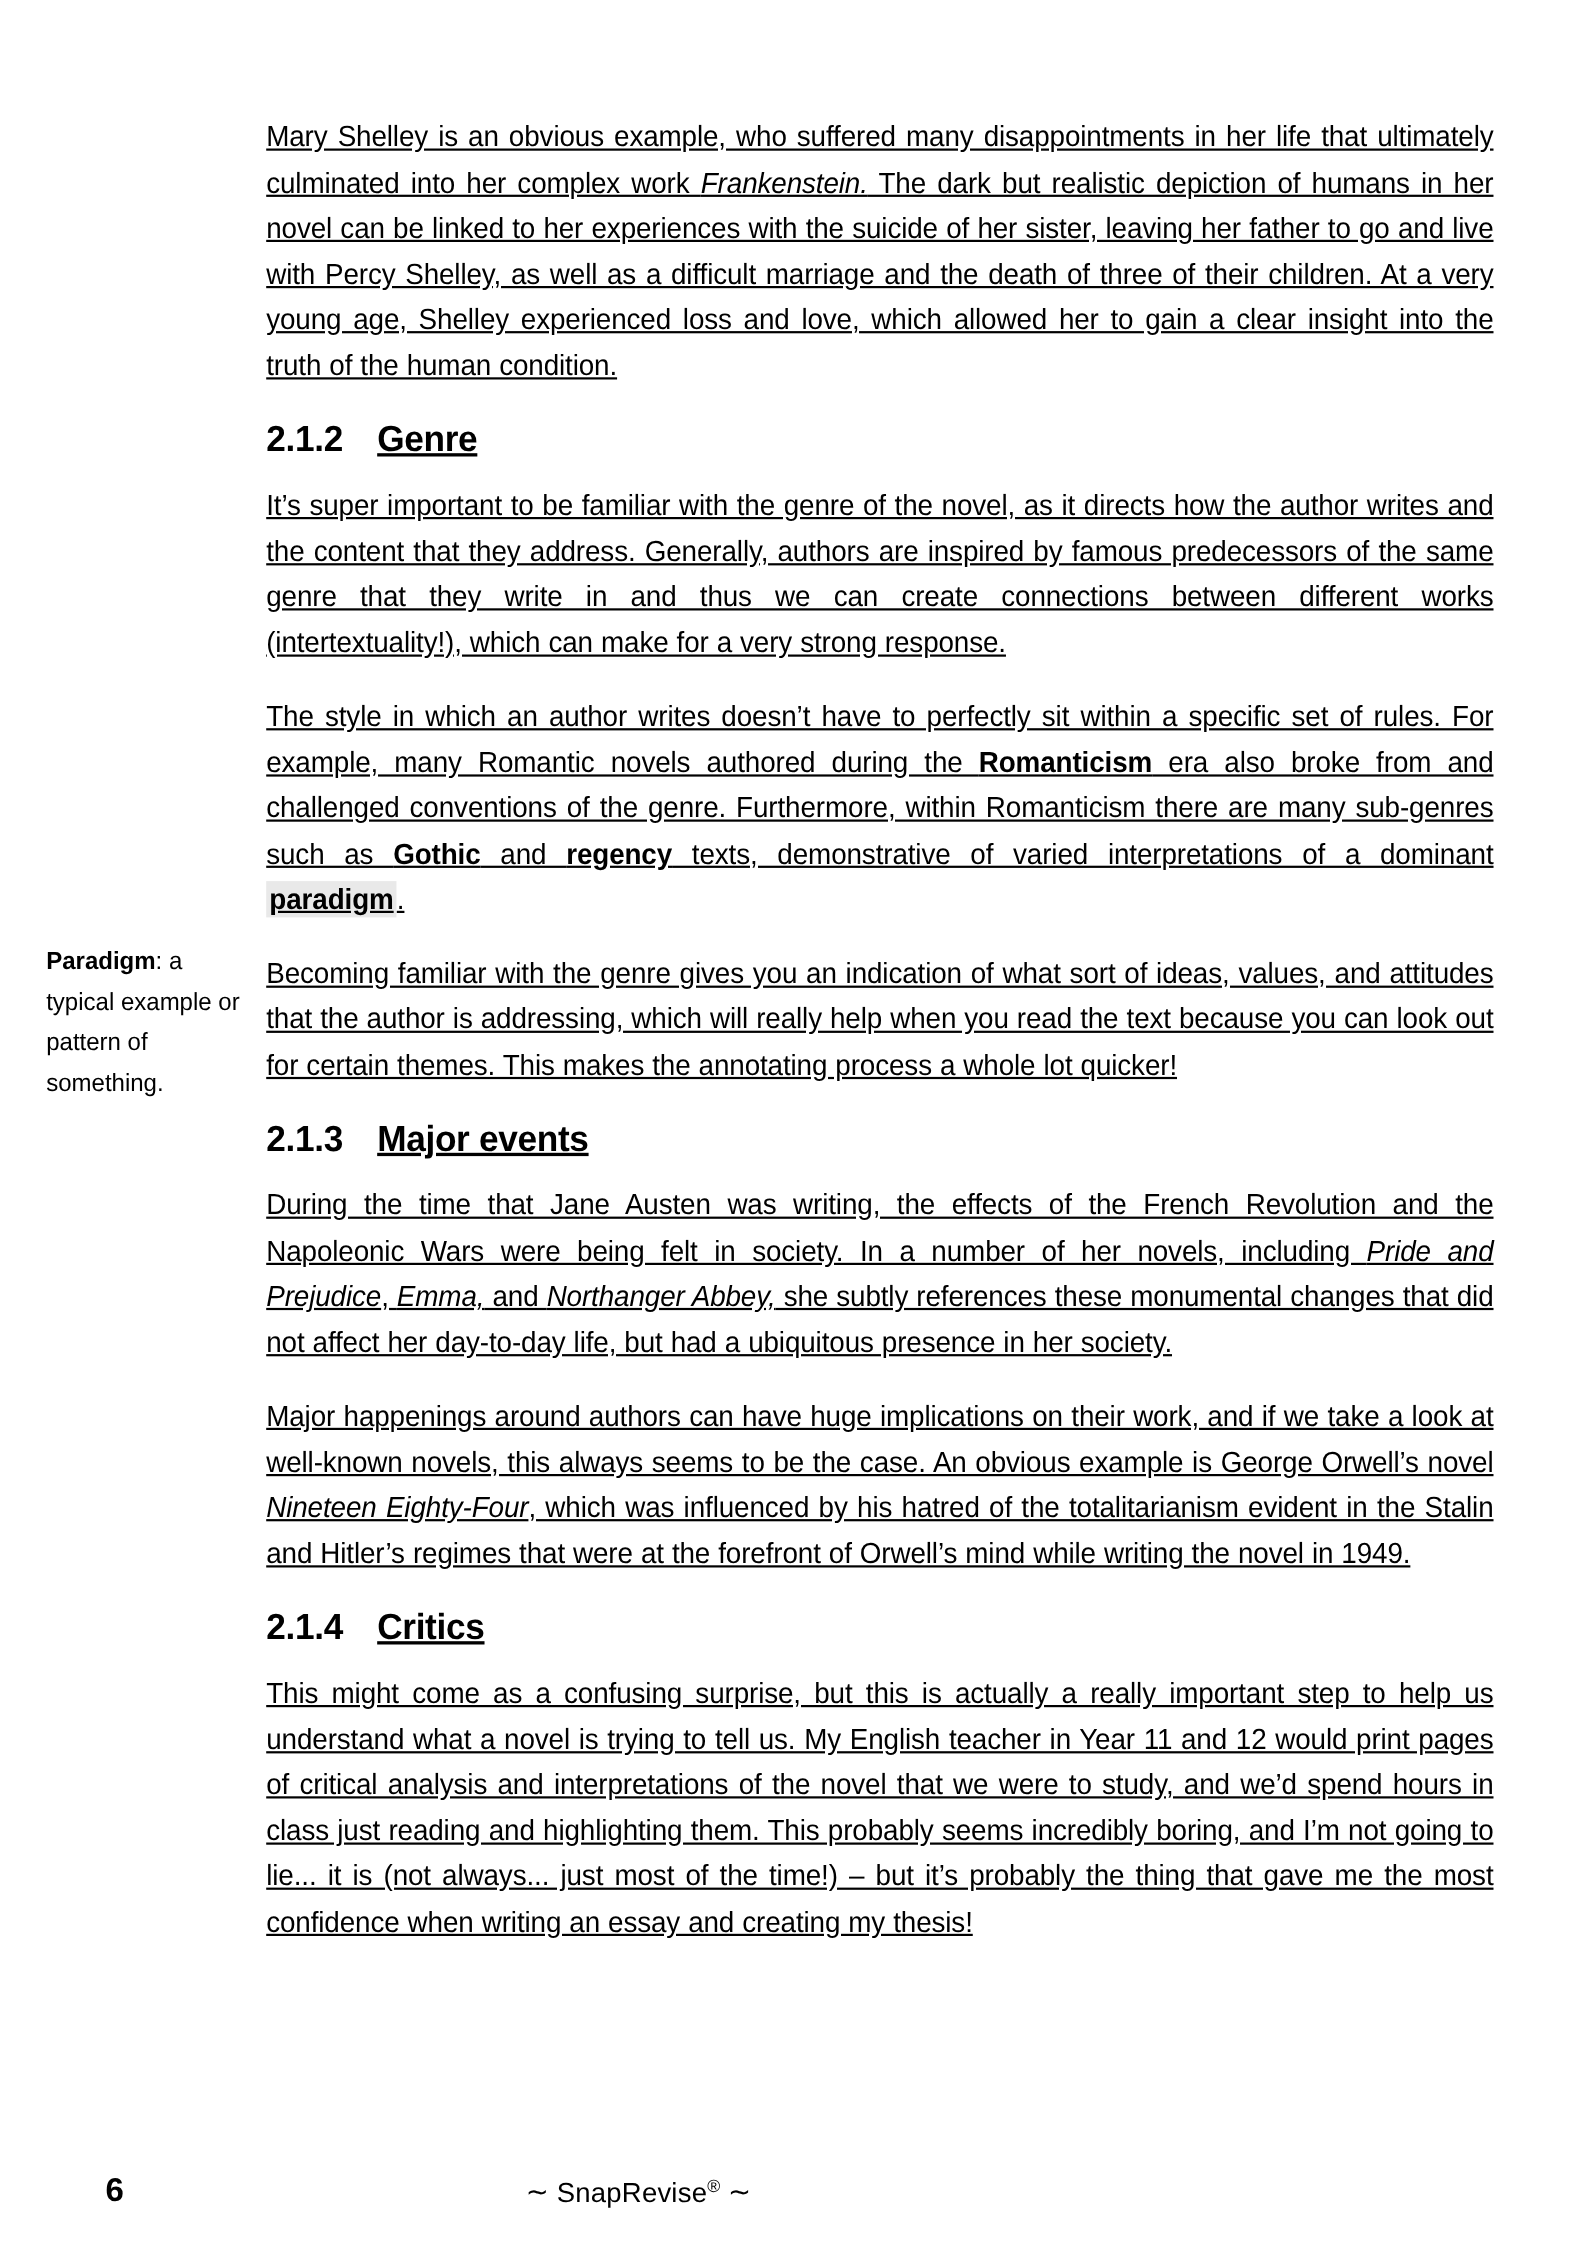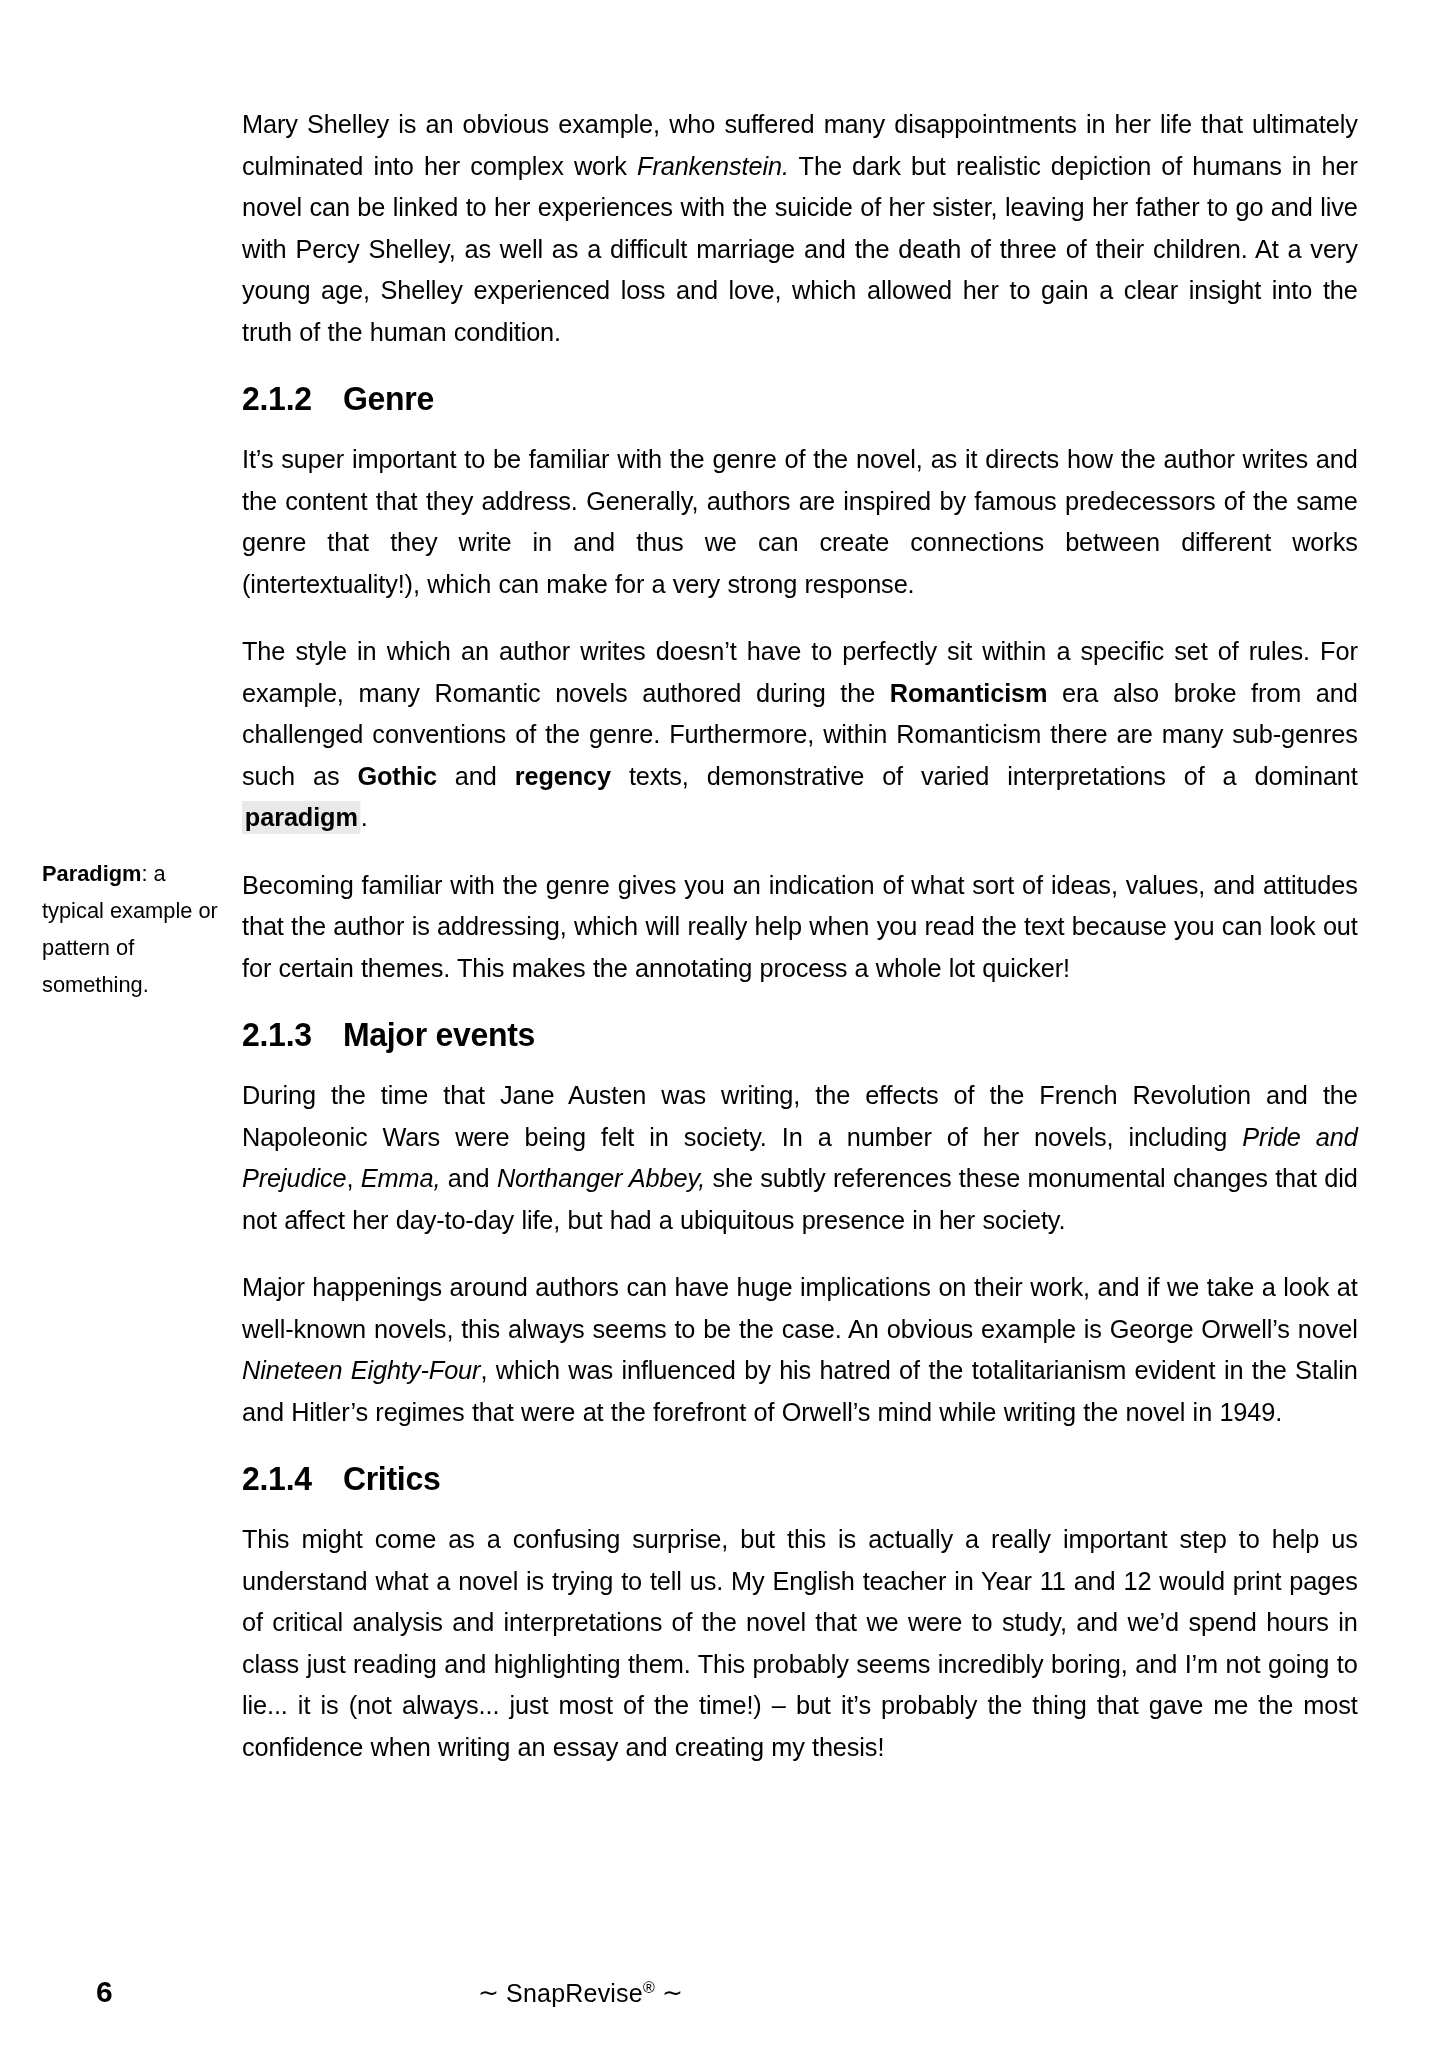--- a/index.html
+++ b/index.html
@@ -24,20 +24,21 @@
     height: 2050px;
     background: #fff;
   }
 
   
   .content {
     position: absolute;
     left: 242px;
     top: 104px;
     width: 1118px;
+    text-decoration: underline;
   }
 
   p.body-par {
     margin: 0 0 26px 0;
     font-size: 26.5px;
     line-height: 41.5px;
     text-align: justify;
     text-justify: inter-word;
     letter-spacing: -0.12px;
     word-spacing: 0.4px;

